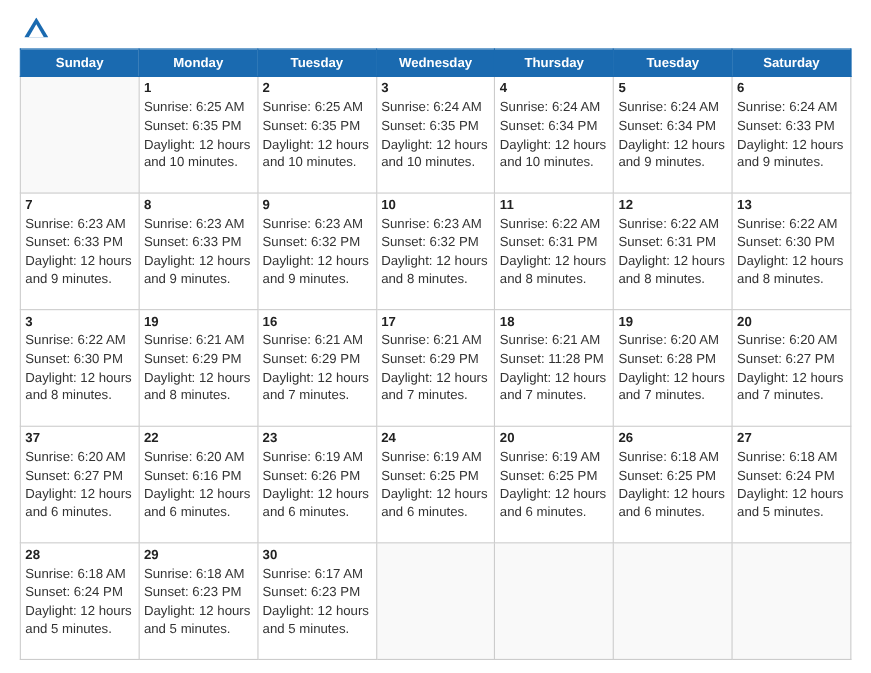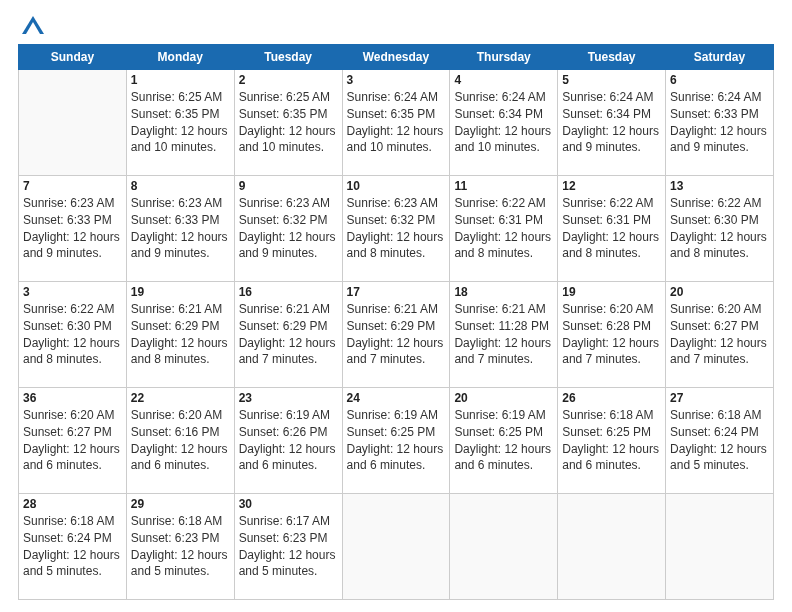--- a/index.html
+++ b/index.html
@@ -277,21 +277,21 @@
           <td>
             <span class="day-num">20</span>
             <div class="cell-info">Sunrise: 6:20 AM
 Sunset: 6:27 PM
 Daylight: 12 hours
 and 7 minutes.</div>
           </td>
         </tr>
         <tr>
           <td>
-            <span class="day-num">36</span>
+            <span class="day-num">37</span>
             <div class="cell-info">Sunrise: 6:20 AM
 Sunset: 6:27 PM
 Daylight: 12 hours
 and 6 minutes.</div>
           </td>
           <td>
             <span class="day-num">22</span>
             <div class="cell-info">Sunrise: 6:20 AM
 Sunset: 6:16 PM
 Daylight: 12 hours

